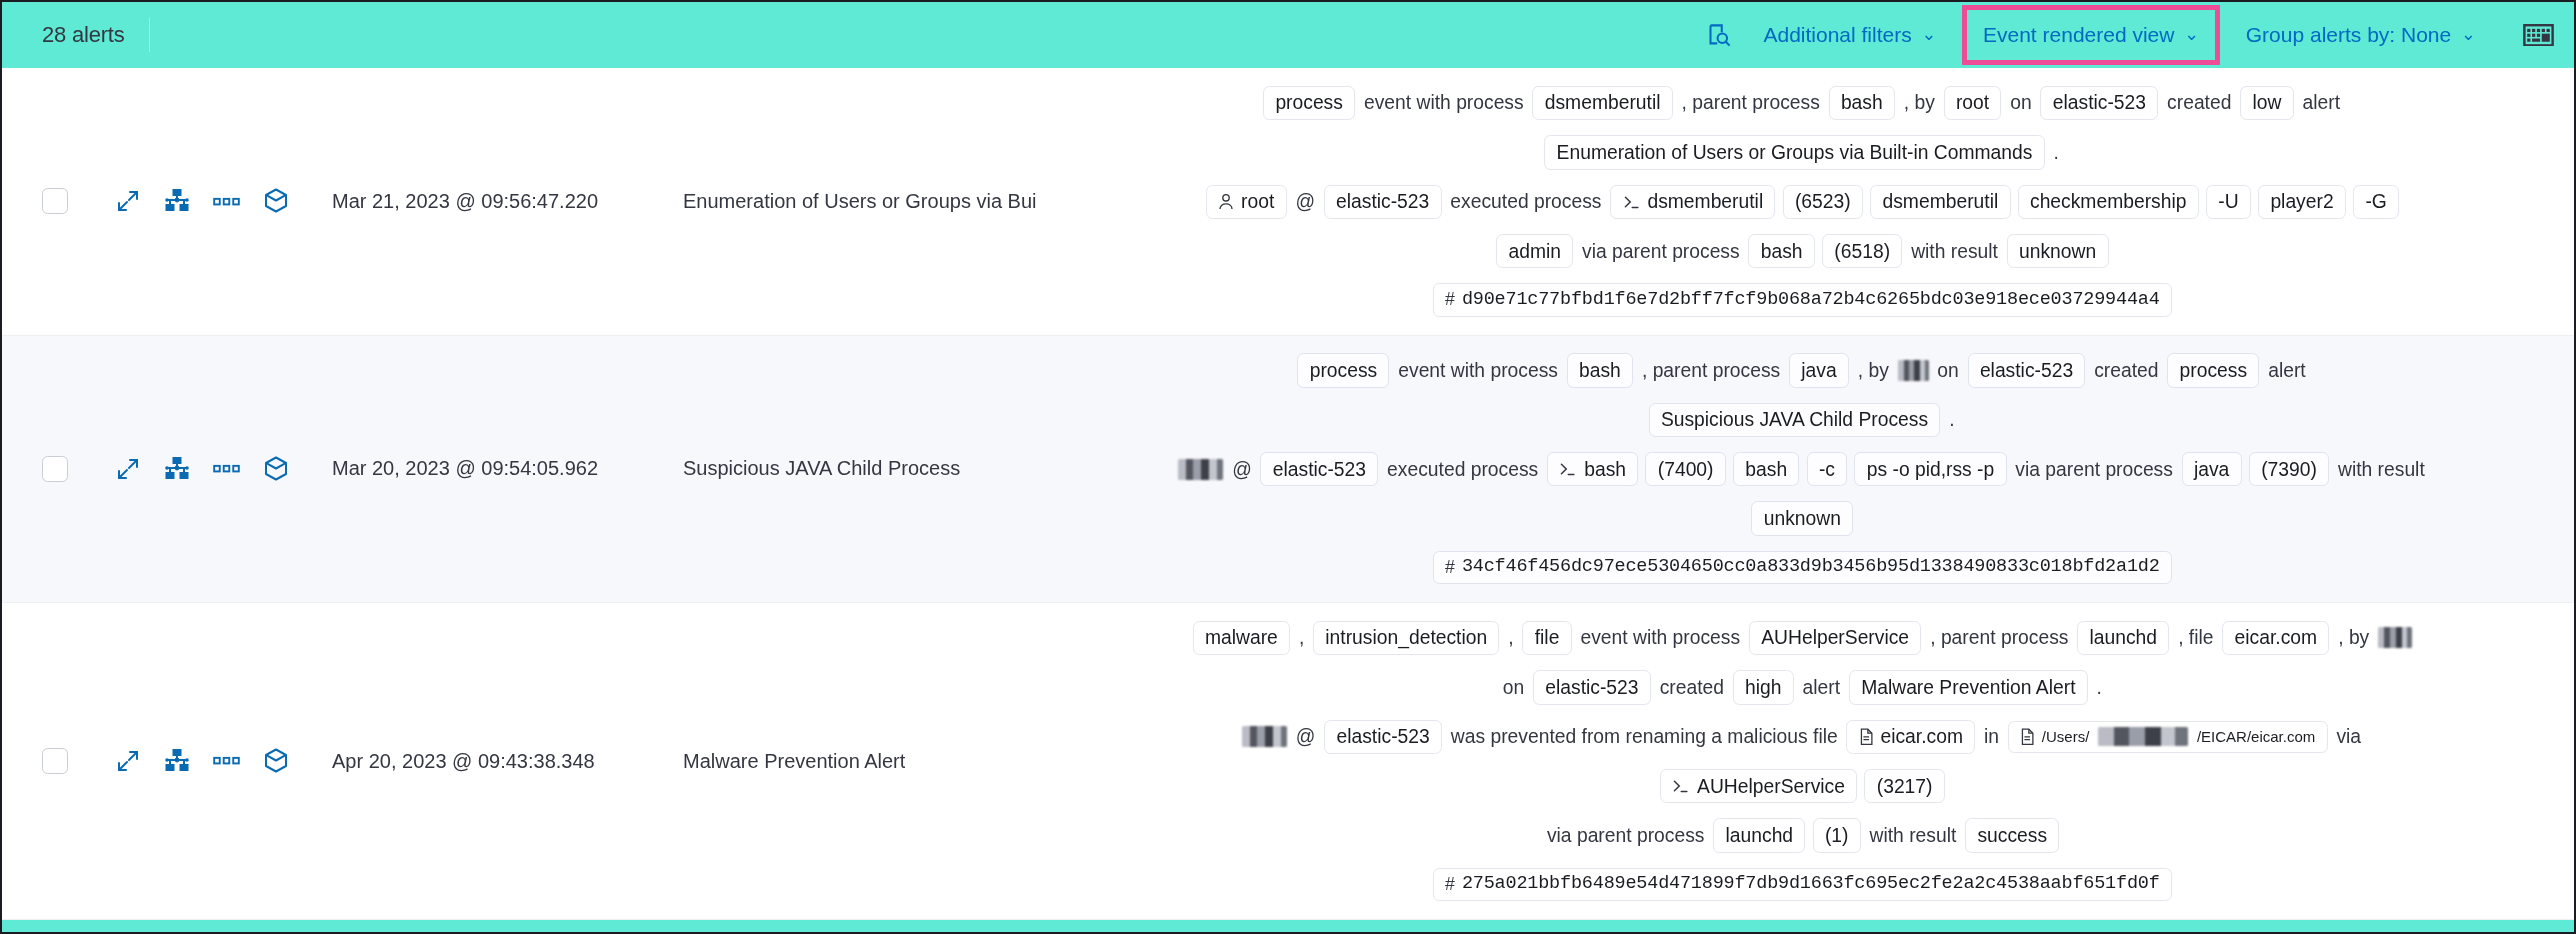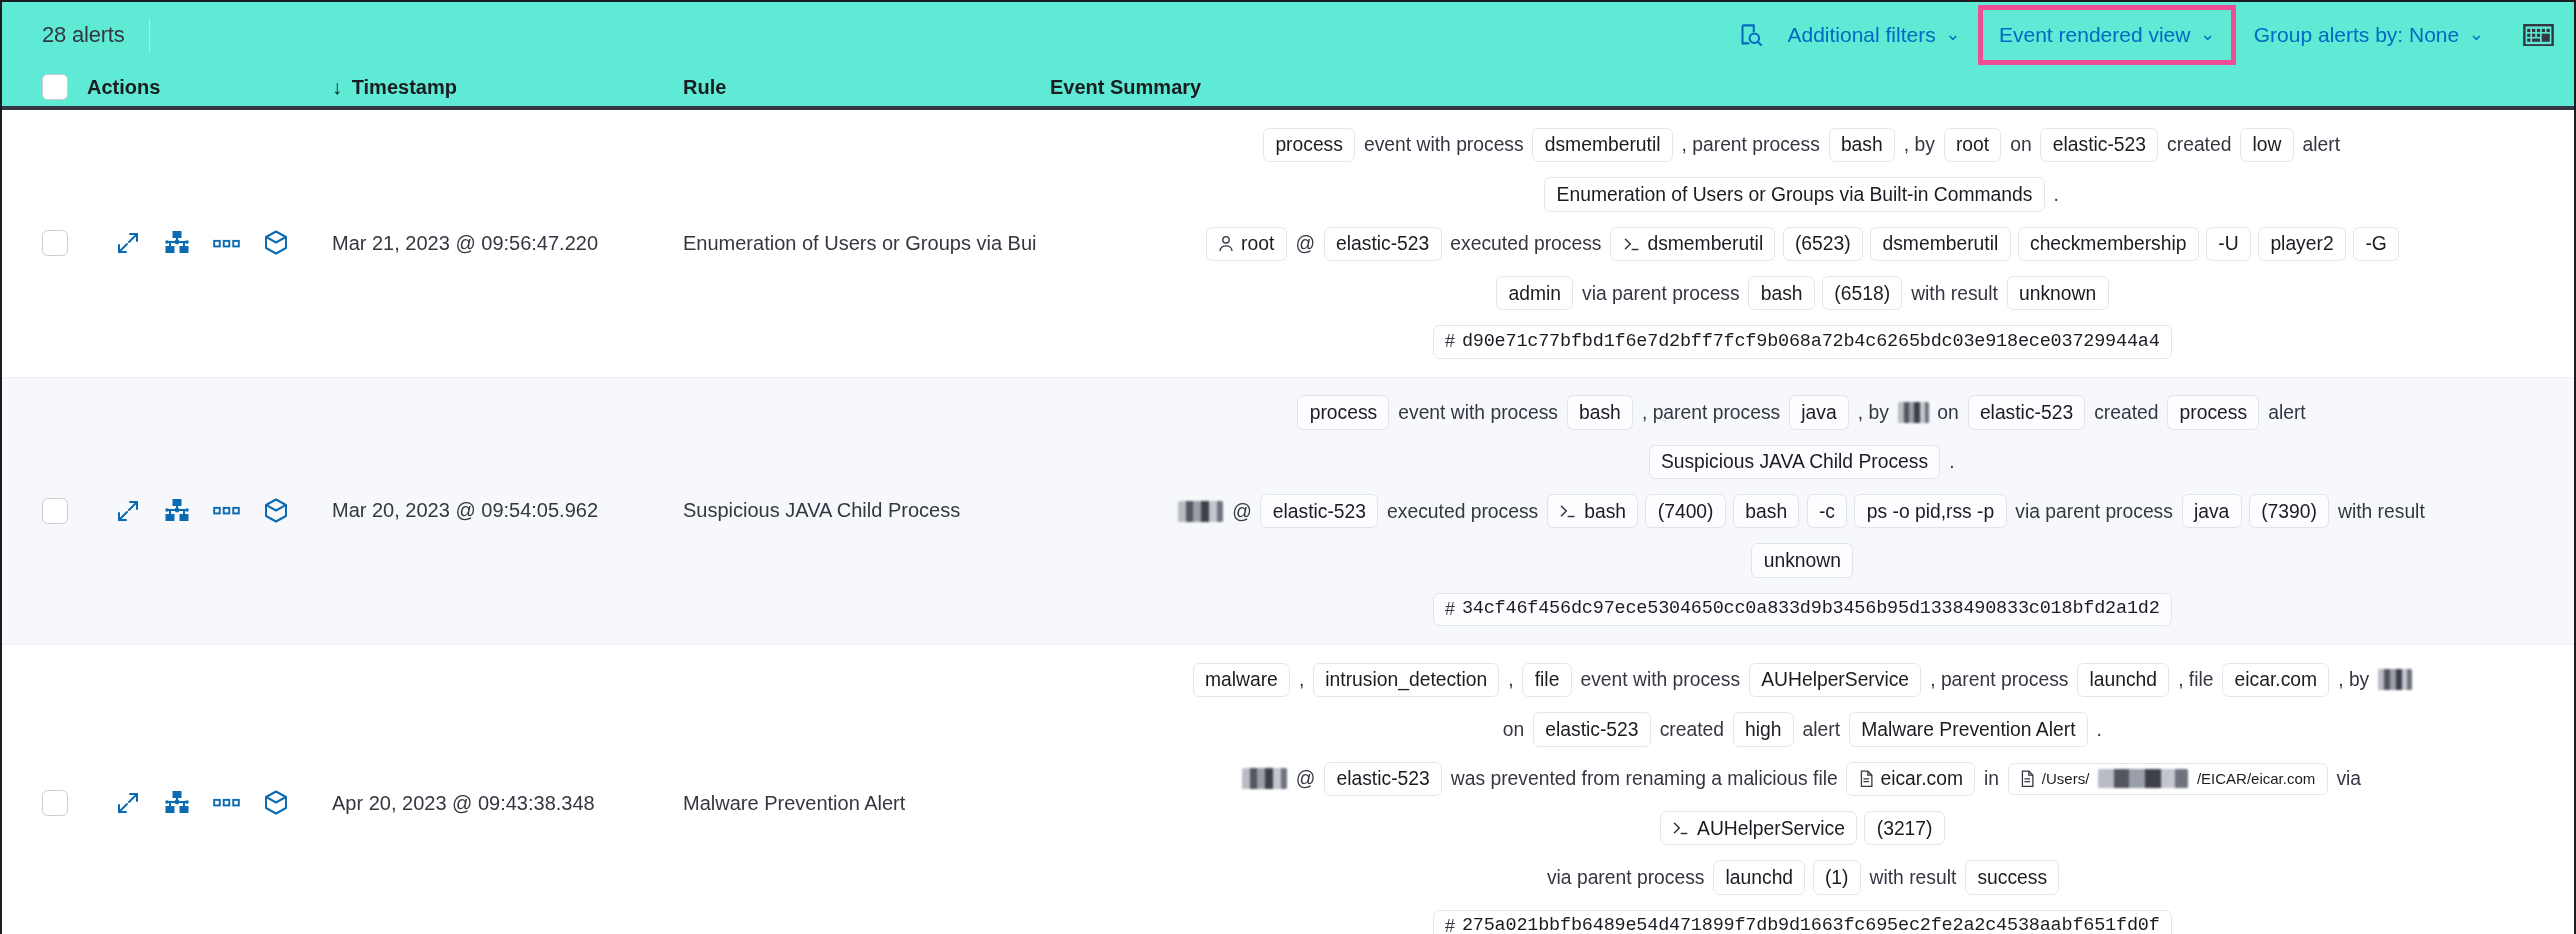--- a/index.html
+++ b/index.html
@@ -41,21 +41,21 @@
   .vsep {
     width: 1.6px;
     height: 34px;
     background: #d3dae6;
     margin: 0 0 0 24px;
   }
   .toolbar-right {
     margin-left: auto;
     display: flex;
     align-items: center;
-    gap: 0;
+    gap: 8px;
     padding-right: 14.5px;
   }
   .tb-icon-btn {
     width: 43px; height: 43px;
     display: flex; align-items: center; justify-content: center;
     cursor: pointer;
   }
   .tb-link {
     display: flex;
     align-items: center;
@@ -266,32 +266,20 @@
               <rect x="11" y="18" width="10" height="4"></rect>
           </g>
         </svg>
       </div>
 
     </div>
   </div>
 
   <div class="table">
 
-    <div class="thead">
-      <div class="th col-check">
-        <span class="checkbox"></span>
-      </div>
-      <div class="th col-actions">Actions</div>
-      <div class="th col-time">
-        <span class="sort-arrow">↓</span>
-        <span>Timestamp</span>
-      </div>
-      <div class="th col-rule">Rule</div>
-      <div class="th col-summary">Event Summary</div>
-    </div>
 
     <div id="rows-container">
         <div class="trow plain">
           <div class="cell col-check">
             <span class="checkbox"></span>
           </div>
           <div class="cell col-actions actions-cell">
             <span class="act-icon">
               <svg width="24" height="24" viewBox="0 0 24 24" fill="none" stroke="#0a6bb2" stroke-width="2" stroke-linecap="round" stroke-linejoin="round">
                 <path d="M21 3h-7"></path>

